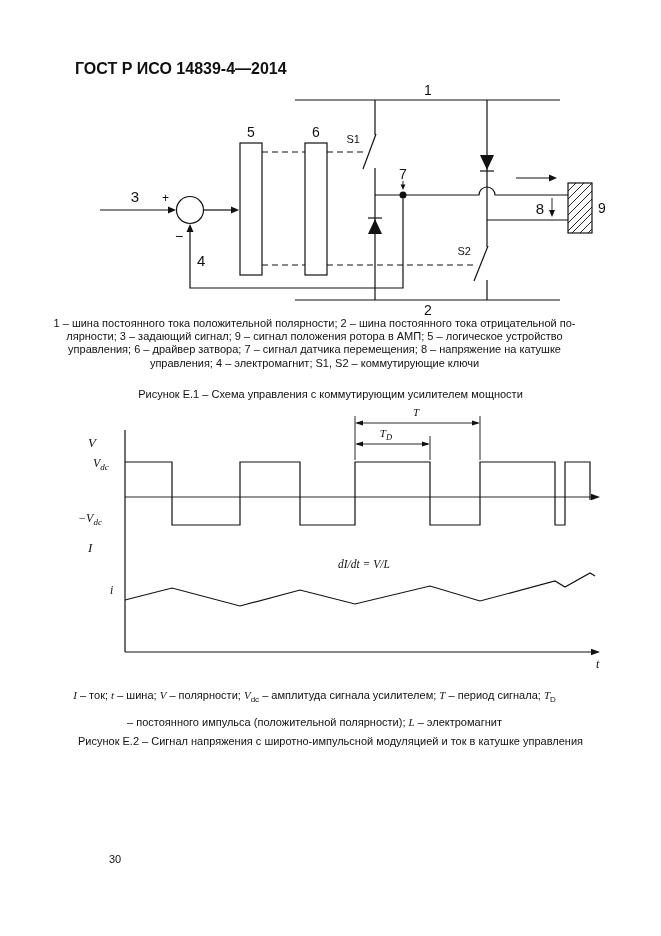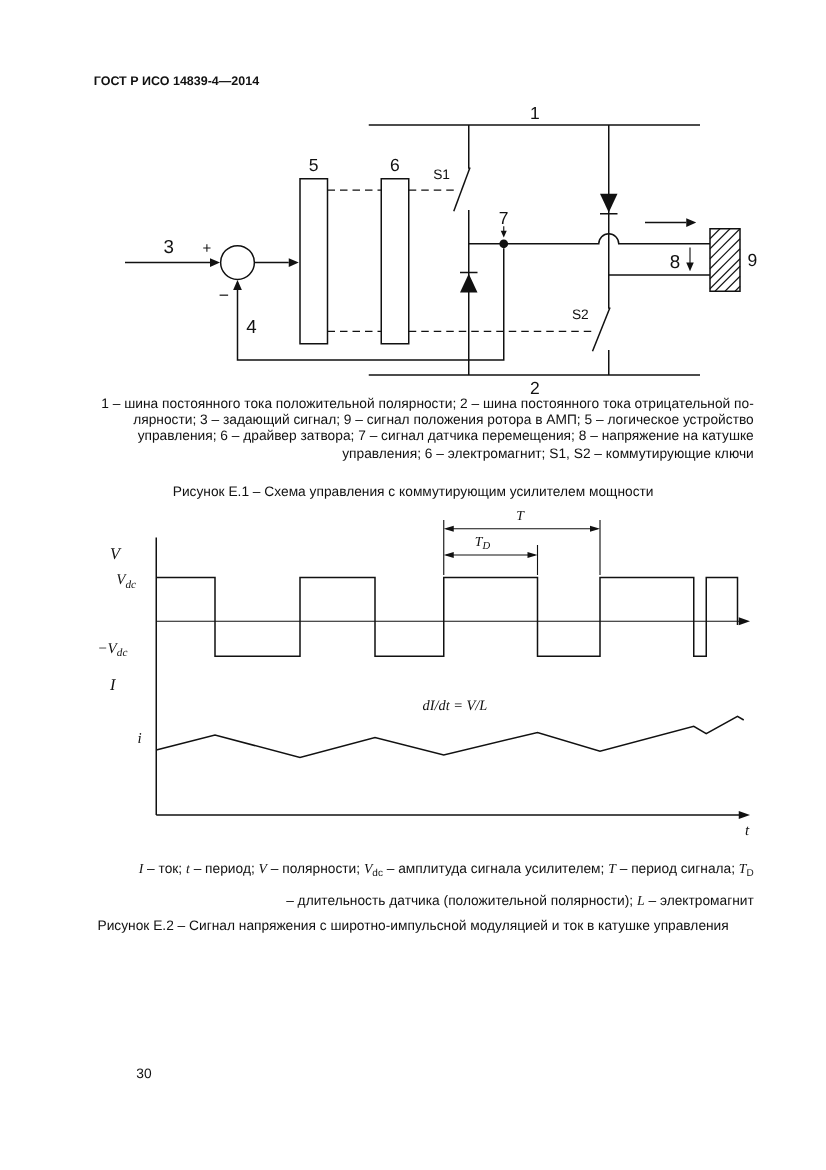--- a/index.html
+++ b/index.html
@@ -1,19 +1,19 @@
 <!DOCTYPE html>
 <html><head>
 <meta charset="utf-8">
 <style>
   html,body{margin:0;padding:0;background:#fff;}
   .page{position:relative;width:661px;height:936px;background:#ffffff;
         font-family:"Liberation Sans",sans-serif;color:#111;overflow:hidden;}
-  .header{position:absolute;left:75px;top:60px;font-size:10px;font-weight:bold;}
-  .fig-legend{position:absolute;left:58px;width:545px;text-align:right;
+  .header{position:absolute;left:75px;top:60px;font-size:16px;font-weight:bold;}
+  .fig-legend{position:absolute;left:42px;width:545px;text-align:center;
               font-size:11px;line-height:13.2px;white-space:nowrap;}
   #fig1-legend{top:317px;}
   #fig2-legend{top:684px;line-height:22px;}
   .fig-title{position:absolute;left:0;width:661px;text-align:center;font-size:11px;}
   #fig1-title{top:388px;}
   #fig2-title{top:735px;}
   .pageno{position:absolute;left:77px;top:853px;font-size:11px;margin-left:32px;}
   svg{position:absolute;left:0;}
   #circuit{top:85px;}
   #waves{top:400px;}
@@ -135,21 +135,21 @@
       <line x1="580" y1="148" x2="592" y2="136" class="thin"></line>
       <line x1="588" y1="148" x2="592" y2="144" class="thin"></line>
       <text x="598" y="128" font-size="14">9</text>
     </g>
   </svg>
 
   <div id="fig1-legend" class="fig-legend">
     <div>1 – шина постоянного тока положительной полярности; 2 – шина постоянного тока отрицательной по-</div>
     <div>лярности; 3 – задающий сигнал; 9 – сигнал положения ротора в АМП; 5 – логическое устройство</div>
     <div>управления; 6 – драйвер затвора; 7 – сигнал датчика перемещения; 8 – напряжение на катушке</div>
-    <div>управления; 6 – электромагнит; S1, S2 – коммутирующие ключи</div>
+    <div>управления; 4 – электромагнит; S1, S2 – коммутирующие ключи</div>
   </div>
 
   <div id="fig1-title" class="fig-title">Рисунок Е.1 – Схема управления с коммутирующим усилителем мощности</div>
 
   <svg id="waves" width="661" height="280" viewBox="0 0 661 280">
 
     <g>
       <line x1="125" y1="30" x2="125" y2="252" class="st"></line>
       <line x1="125" y1="97" x2="592" y2="97" class="thin"></line>
       <polygon points="600,97 591,93.8 591,100.2" class="fill"></polygon>
@@ -193,21 +193,21 @@
       <text x="596" y="268" font-size="12" class="math">t</text>
     </g>
 
     <g>
       <polyline class="st" points="125,200 172,188 240,206 300,190 355,204 430,186 480,201 555,181 565,187 590,173 595,176"></polyline>
       <text x="338" y="168" font-size="11.5" class="math">dI/dt = V/L</text>
     </g>
   </svg>
 
   <div id="fig2-legend" class="fig-legend">
-    <div><i>I</i><span> – ток; </span><i>t</i><span> – период; </span><i>V</i><span> – полярности; </span><i>V</i><sub>dc</sub><span> – амплитуда сигнала усилителем; </span><i>T</i><span> – период сигнала; </span><i>T</i><sub>D</sub></div>
-    <div><span>– длительность датчика (положительной полярности); </span><i>L</i><span> – электромагнит</span></div>
+    <div><i>I</i><span> – ток; </span><i>t</i><span> – шина; </span><i>V</i><span> – полярности; </span><i>V</i><sub>dc</sub><span> – амплитуда сигнала усилителем; </span><i>T</i><span> – период сигнала; </span><i>T</i><sub>D</sub></div>
+    <div><span>– постоянного импульса (положительной полярности); </span><i>L</i><span> – электромагнит</span></div>
   </div>
 
   <div id="fig2-title" class="fig-title">Рисунок Е.2 – Сигнал напряжения с широтно-импульсной модуляцией и ток в катушке управления</div>
 
   <div class="pageno">30</div>
 
 </div>
 
 </body></html>

